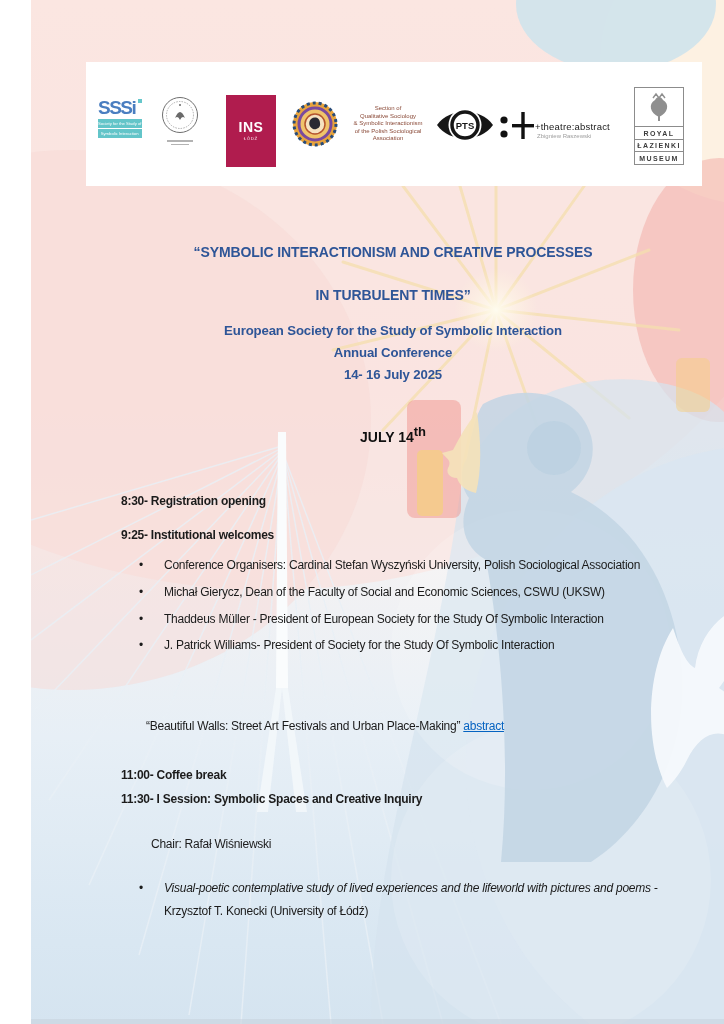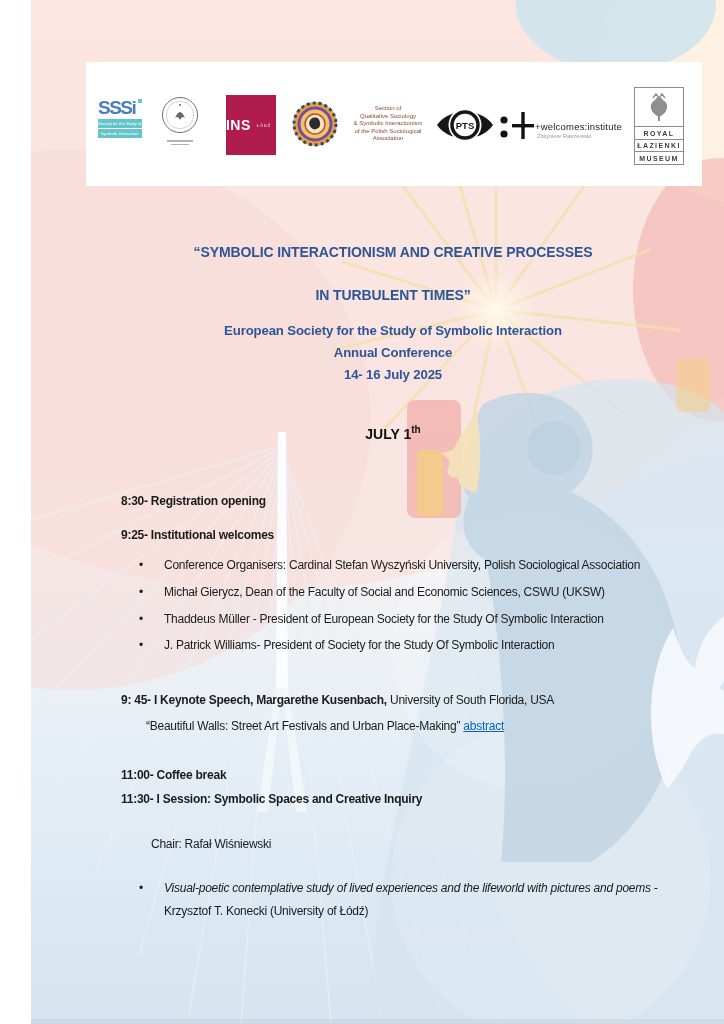--- a/index.html
+++ b/index.html
@@ -20,22 +20,22 @@
   .sssi{left:12px;top:36px;width:46px;}
   .sssi-word{font-size:19px;font-weight:800;color:#4a7ec0;letter-spacing:-1.5px;line-height:20px;}
   .sssi-sq{position:absolute;right:2px;top:1px;width:4px;height:4px;background:#66c7cb;}
   .sssi-bar{width:44px;height:9px;background:#63c5c9;margin-top:1px;overflow:hidden;}
   .sssi-bar span{display:block;width:72px;transform:scale(.6);transform-origin:0 50%;
     font-size:7px;line-height:9px;color:#fff;text-align:center;white-space:nowrap;}
 
   .crest{left:74px;top:34px;width:40px;text-align:center;}
   .crest-lines div{height:1.5px;background:#b3b3b3;margin:2px auto 0;}
 
-  .ins{left:140px;top:33px;width:50px;height:60px;background:#b01c4e;
-    display:flex;flex-direction:row;align-items:center;justify-content:center;}
+  .ins{left:140px;top:33px;width:50px;height:72px;background:#b01c4e;
+    display:flex;flex-direction:column;align-items:center;justify-content:center;}
   .ins-word{color:#fff;font-weight:800;font-size:14px;letter-spacing:.5px;line-height:14px;}
   .ins-city{color:#fff;opacity:.9;font-size:8px;transform:scale(.55);line-height:8px;margin-top:1px;letter-spacing:1px;}
 
   .seal{left:206px;top:39px;}
   .sealtext{left:256px;top:43px;width:92px;font-size:6px;line-height:7.6px;color:#8a4a38;text-align:center;}
 
   .pts{left:350px;top:41px;}
 
   .theatre{left:412px;top:42px;width:140px;height:44px;}
   .theatre-name{position:absolute;left:37px;top:17px;font-size:9.5px;color:#1a1a1a;letter-spacing:.2px;white-space:nowrap;}
@@ -45,21 +45,21 @@
   .royal-tree{height:38px;display:flex;align-items:center;justify-content:center;}
   .royal-cell{border-top:1px solid #8c8c8c;font-size:7px;font-weight:600;letter-spacing:1.4px;
     color:#3c3c3c;text-align:center;padding:2.5px 0 2px 0;white-space:nowrap;}
 
   
   .cline{position:absolute;left:0;width:724px;text-align:center;white-space:nowrap;}
   .title{font-size:14px;font-weight:700;color:#2e5597;letter-spacing:-.1px;}
   .t1{top:244px;} .t2{top:287px;}
   .subtitle{top:320px;font-size:13.2px;font-weight:700;color:#2e5597;line-height:22px;letter-spacing:-.15px;white-space:nowrap;}
   .day{top:424px;font-size:14px;font-weight:700;color:#111;}
-  .day sup{font-size:10px;}
+  .day sup{font-size:13px;}
 
   .sched{position:absolute;left:90px;font-size:12px;letter-spacing:-.25px;color:#1b1b1b;white-space:nowrap;}
   .b{font-weight:700;}
   .reg{top:494px;} .wel{top:528px;}
   .bullet-row{left:108px;}
   .br1{top:558px;} .br2{top:585px;} .br3{top:612px;} .br4{top:638px;}
   .dot{display:inline-block;width:25px;}
   .key{top:693px;}
   .quote{top:719px;left:115px;}
   .coffee{top:768px;} .sess{top:792px;}
@@ -201,21 +201,21 @@
       </svg>
     </div>
 
     <div class="logo theatre">
       <svg width="36" height="40" viewBox="0 0 36 40">
         <circle cx="6" cy="16" r="3.6" fill="#111"></circle>
         <circle cx="6" cy="30" r="3.6" fill="#111"></circle>
         <rect x="14" y="20" width="22" height="3.4" fill="#111"></rect>
         <rect x="23.3" y="8" width="3.4" height="27" fill="#111"></rect>
       </svg>
-      <div class="theatre-name">+welcomes:institute</div>
+      <div class="theatre-name">+theatre:abstract</div>
       <div class="theatre-sub">Zbigniew Raszewski</div>
     </div>
 
     <div class="logo royal">
       <div class="royal-tree">
         <svg width="30" height="32" viewBox="-15 -16 30 32">
           <path d="M0 10 C -9 6 -11 -3 -4 -7 C -2 -11 2 -11 4 -7 C 11 -3 9 6 0 10 Z" fill="#8f8f8f"></path>
           <polyline points="-6,-9 -3,-13 0,-9 3,-13 6,-9" fill="none" stroke="#8f8f8f" stroke-width="1.4"></polyline>
           <rect x="-1" y="9" width="2" height="5" fill="#8f8f8f"></rect>
         </svg>
@@ -229,42 +229,39 @@
   <div class="cline title t1">“SYMBOLIC INTERACTIONISM AND CREATIVE PROCESSES</div>
   <div class="cline title t2">IN TURBULENT TIMES”</div>
 
   <div class="cline subtitle">
     <div>European Society for  the Study of Symbolic Interaction</div>
     <div>Annual Conference</div>
     <div>14- 16 July 2025</div>
   </div>
 
   <div class="cline day">
-    <span>JULY 1</span><sup>th</sup>
+    <span>JULY 14</span><sup>th</sup>
   </div>
 
   <div class="sched b reg">8:30- Registration opening</div>
   <div class="sched b wel">9:25- Institutional welcomes</div>
 
   <div class="sched bullet-row br1">
     <span class="dot">•</span><span>Conference Organisers: Cardinal Stefan Wyszyński University, Polish Sociological Association</span>
   </div>
   <div class="sched bullet-row br3">
     <span class="dot">•</span><span>Thaddeus Müller - President of European Society for the Study Of Symbolic Interaction</span>
   </div>
   <div class="sched bullet-row br2">
     <span class="dot">•</span><span>Michał Gierycz, Dean of the Faculty of Social and Economic Sciences, CSWU (UKSW)</span>
   </div>
   <div class="sched bullet-row br4">
     <span class="dot">•</span><span>J. Patrick Williams- President of Society for the Study Of Symbolic Interaction</span>
   </div>
 
-  <div class="sched key">
-    <span class="b">9: 45- I Keynote Speech, Margarethe Kusenbach,</span><span> University of South Florida, USA</span>
-  </div>
   <div class="sched quote">
     <span>“Beautiful Walls: Street Art Festivals and Urban Place-Making” </span><a href="#" class="abstract">abstract</a>
   </div>
 
   <div class="sched b coffee">11:00- Coffee break</div>
   <div class="sched b sess">11:30- I Session: Symbolic Spaces and Creative Inquiry</div>
 
   <div class="sched chair">Chair: Rafał Wiśniewski</div>
 
   <div class="sched paper">

